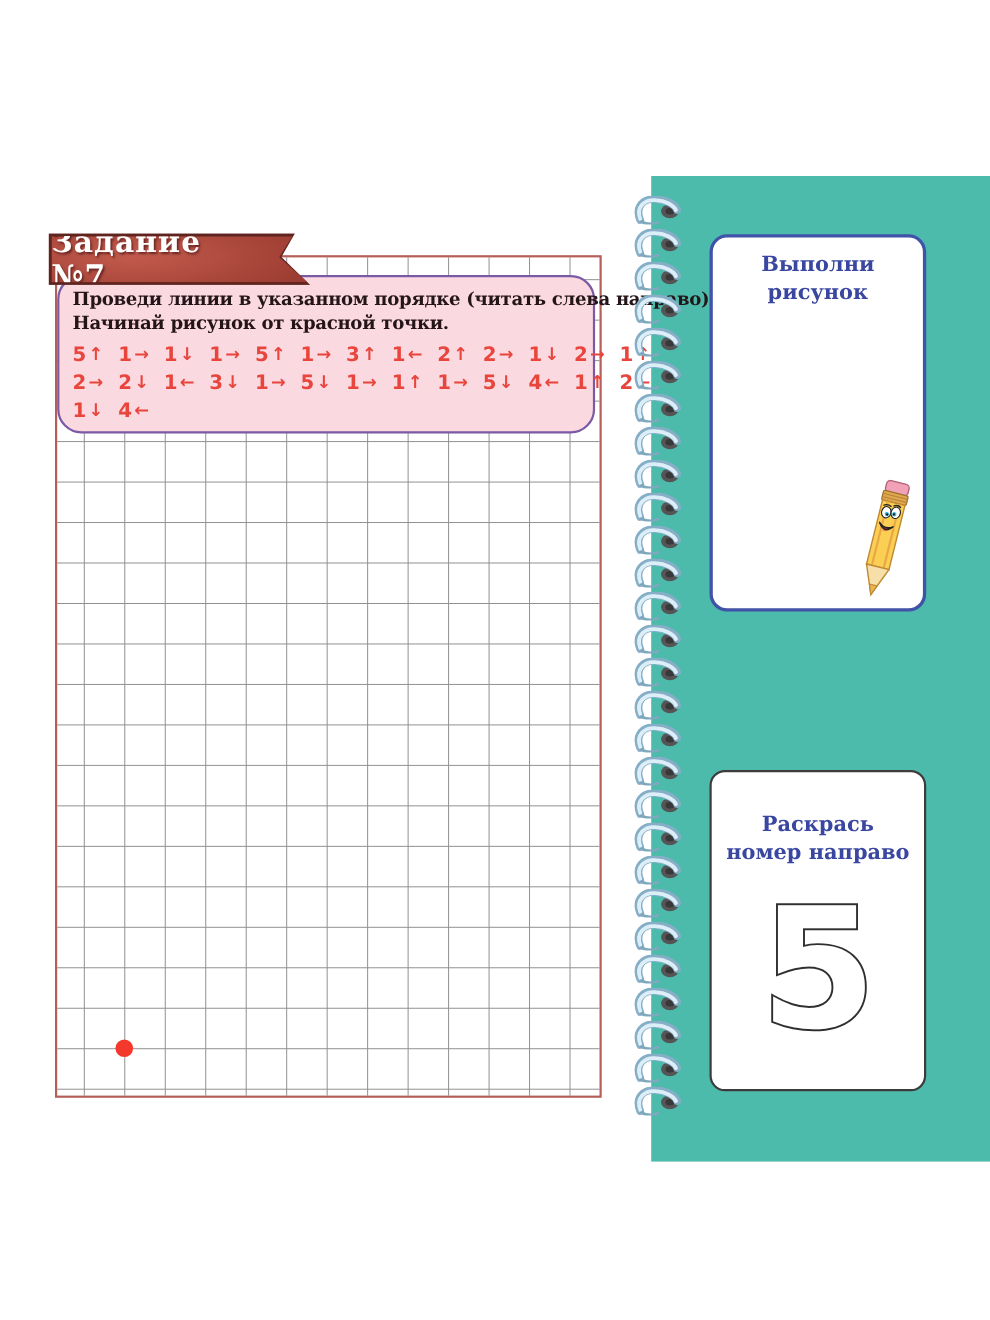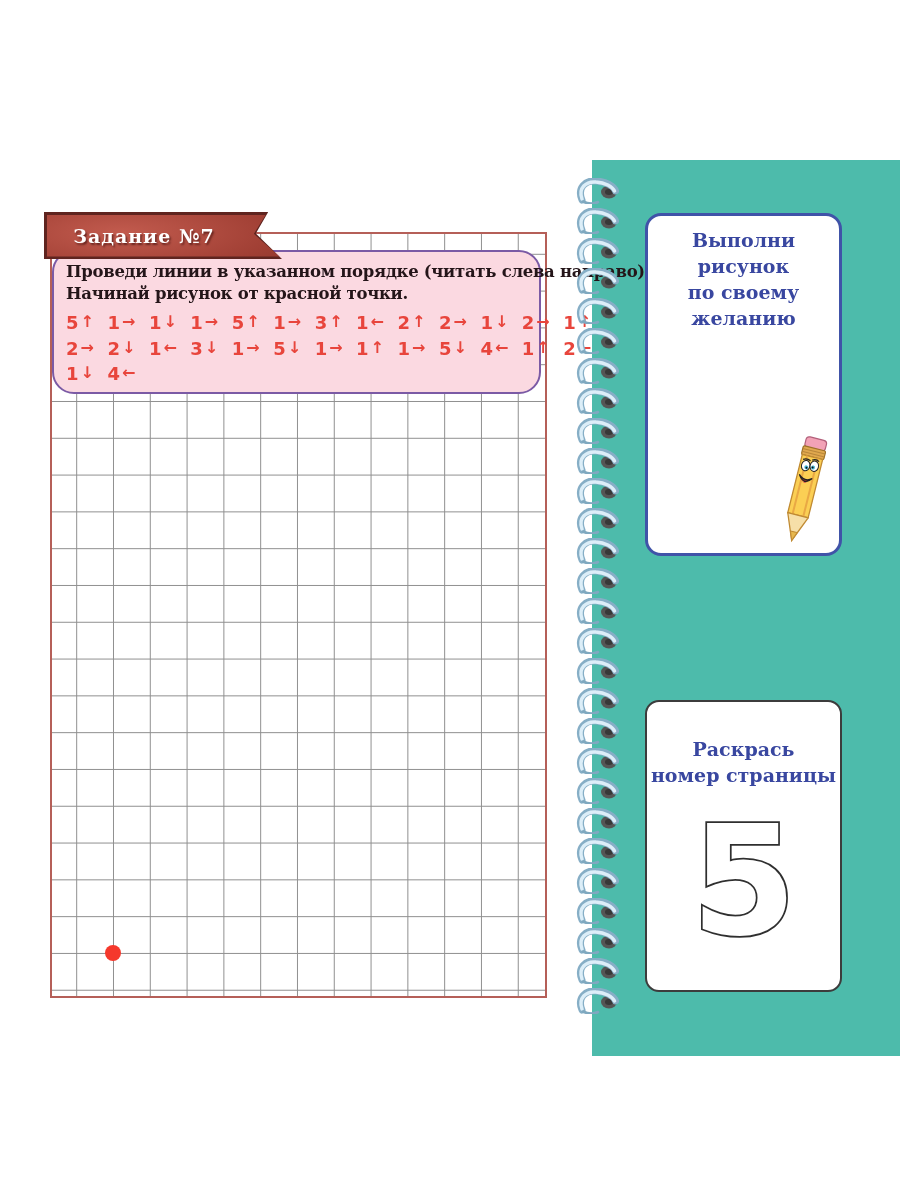--- a/index.html
+++ b/index.html
@@ -40,21 +40,21 @@
   .seq-n{font-size:18px;font-weight:600;}
   .seq-a{font-size:16px;font-weight:700;position:relative;top:-1px;}
 
   .banner{position:absolute;left:44px;top:212px;width:238px;height:47px;z-index:3;
           clip-path:polygon(0% 0%,94.2% 0%,89% 46%,100% 100%,0% 100%);
           background:#5f241f;}
   .banner-inner{position:absolute;left:2.5px;top:2.5px;right:2.5px;bottom:2.5px;
           clip-path:polygon(0% 0%,94.2% 0%,89% 46%,100% 100%,0% 100%);
           background:radial-gradient(ellipse 120% 170% at 32% 42%, #c25b4e 0%, #a03f34 55%, #7c2d25 100%);
           display:flex;align-items:center;justify-content:center;padding-right:38px;}
-  .banner-inner span{color:#fff;font-size:19px;font-weight:bold;letter-spacing:1px;
+  .banner-inner span{color:#fff;font-size:27px;font-weight:bold;letter-spacing:1px;
           text-shadow:1.5px 1.5px 2px rgba(40,0,0,.55);}
 
   
   .teal-panel{position:absolute;left:592px;top:160px;width:308px;height:896px;z-index:1;
               background:var(--teal);}
   .binding{position:absolute;left:576px;top:178px;width:46px;height:840px;z-index:4;}
   .ring{position:absolute;left:0;width:46px;height:26px;}
 
   .card{position:absolute;background:#fff;z-index:2;}
   .card-draw{left:645px;top:213px;width:197px;height:343px;border:3px solid #4053a8;border-radius:16px;
@@ -458,21 +458,20 @@
     <ellipse cx="33" cy="14" rx="4" ry="3" fill="#383838"></ellipse>
     <path d="M6 22 C 1 10 9 2 20 3 C 30 3.5 38 8 39.5 13" fill="none" stroke="#86aec6" stroke-width="7" stroke-linecap="round"></path>
     <path d="M6 21 C 2 10 10 3 20 4 C 29 4.5 36.5 8.5 38.5 13" fill="none" stroke="#dceef8" stroke-width="3.5" stroke-linecap="round"></path>
     <path d="M7 23.5 C 12 26 18 26 22 24" fill="none" stroke="#7fa8bf" stroke-width="2.6" stroke-linecap="round"></path>
   </svg>
 </div>
     </div>
 
   <div class="card card-draw">
     <div class="card-title">Выполни рисунок</div>
-    <div class="card-title">по своему желанию</div>
     <svg class="pencil" viewBox="0 0 54 110">
       <g transform="rotate(14 27 55)">
         <rect x="16.5" y="1" width="21" height="11" rx="3.5" fill="#f2a2b6" stroke="#b25f7a" stroke-width="1.2"></rect>
         <rect x="15.5" y="11" width="23" height="9" rx="1.5" fill="#e0a84e" stroke="#9c7127" stroke-width="1.2"></rect>
         <line x1="15.5" y1="14" x2="38.5" y2="14" stroke="#b8863a" stroke-width="1"></line>
         <line x1="15.5" y1="17" x2="38.5" y2="17" stroke="#b8863a" stroke-width="1"></line>
         <rect x="16.5" y="20" width="21" height="60" fill="#fbcf54" stroke="#c08a32" stroke-width="1.3"></rect>
         <line x1="21.5" y1="20" x2="21.5" y2="80" stroke="#e9a844" stroke-width="2"></line>
         <line x1="32.5" y1="20" x2="32.5" y2="80" stroke="#e9a844" stroke-width="2"></line>
         <path d="M16.5 80 L37.5 80 L27 106 Z" fill="#f6dfa8" stroke="#c08a32" stroke-width="1.3"></path>
@@ -486,19 +485,19 @@
         <circle cx="23.8" cy="31.8" r="1" fill="#111"></circle>
         <circle cx="29.7" cy="30.2" r="1" fill="#111"></circle>
         <path d="M18.5 40 Q25 50.5 32 41 Q25 46.5 18.5 40 Z" fill="#8c2f2f" stroke="#222" stroke-width="1.2"></path>
         <path d="M22 44.5 Q25 48 28 44.8 Q25 49.5 22 44.5 Z" fill="#e2504a"></path>
       </g>
     </svg>
   </div>
 
   <div class="card card-number">
     <div class="card-title">Раскрась</div>
-    <div class="card-title">номер страницы</div>
+    <div class="card-title">номер направо</div>
     <svg class="big-number" viewBox="0 0 190 160" width="190" height="160">
       <text x="95" y="138" text-anchor="middle" font-family="DejaVu Sans, sans-serif" font-size="152" font-weight="bold" fill="#ffffff" stroke="#2f2f2f" stroke-width="3.5" paint-order="stroke">5</text>
     </svg>
   </div>
 
 </div>
 
 </body></html>

